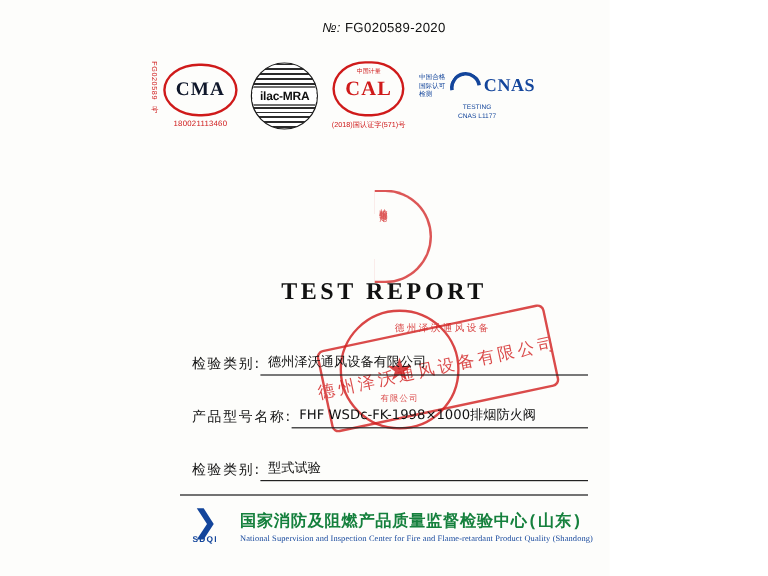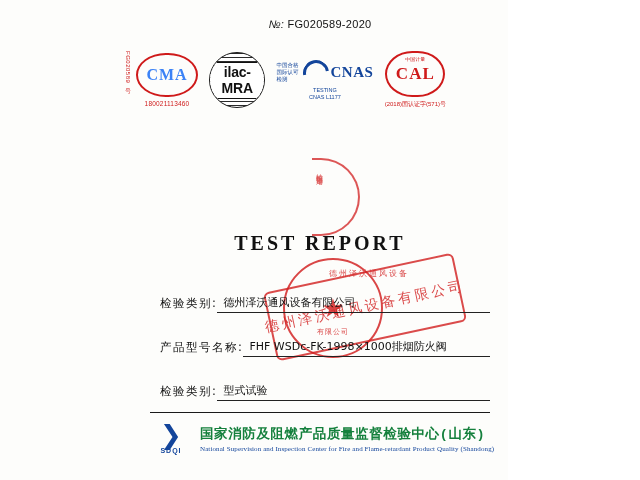--- a/index.html
+++ b/index.html
@@ -55,21 +55,21 @@
     align-items: center;
     justify-content: center;
   }
 
   
   .cma {
     width: 58px;
     height: 40px;
     border: 2.4px solid #cf1a1a;
     border-radius: 50% / 52%;
-    color: #3b82f6;
+    color: #0f172a;
     font-weight: bold;
     font-size: 16px;
     letter-spacing: 1px;
     display: flex;
     align-items: center;
     justify-content: center;
     font-family: "Liberation Serif", serif;
   }
   .cma-side {
     position: absolute;
@@ -100,21 +100,21 @@
     background:
       repeating-linear-gradient(to bottom, #2b2b2b 0 1.5px, #ffffff 1.5px 4px);
     display: flex;
     align-items: center;
     justify-content: center;
   }
   .ilac .band {
     background: #fff;
     color: #111;
     font-weight: bold;
-    font-size: 14px;
+    font-size: 10px;
     padding: 1.5px 2px;
     letter-spacing: -0.2px;
     border-top: 1px solid #111;
     border-bottom: 1px solid #111;
     width: 100%;
     text-align: center;
     font-family: "Liberation Sans", sans-serif;
   }
   .cnas-mark {
     display: flex;
@@ -405,34 +405,34 @@
       <div class="cma-under">180021113460</div>
     </div>
 
     <div class="logo-block">
       <div class="ilac">
         <div class="band">ilac-MRA</div>
       </div>
     </div>
 
     <div class="logo-block">
+      <div class="cal">
+        <span class="cn-small">中国计量</span>
+        <span>CAL</span>
+      </div>
+      <div class="cal-under">(2018)国认证字(571)号</div>
+    </div>
+
+    <div class="logo-block">
       <div class="cnas-mark">
         <div class="cnas-left-text">中国合格<br>国际认可<br>检测</div>
         <div class="cnas-swoosh"></div>
         <div class="cnas-text">CNAS</div>
       </div>
       <div class="cnas-sub">TESTING<br>CNAS L1177</div>
-    </div>
-
-    <div class="logo-block">
-      <div class="cal">
-        <span class="cn-small">中国计量</span>
-        <span>CAL</span>
-      </div>
-      <div class="cal-under">(2018)国认证字(571)号</div>
     </div>
 
   </div>
 
   <div class="title-en">TEST REPORT</div>
 
   <div class="seal-edge">
     <div class="edge-text">检验报告专用</div>
   </div>
 

